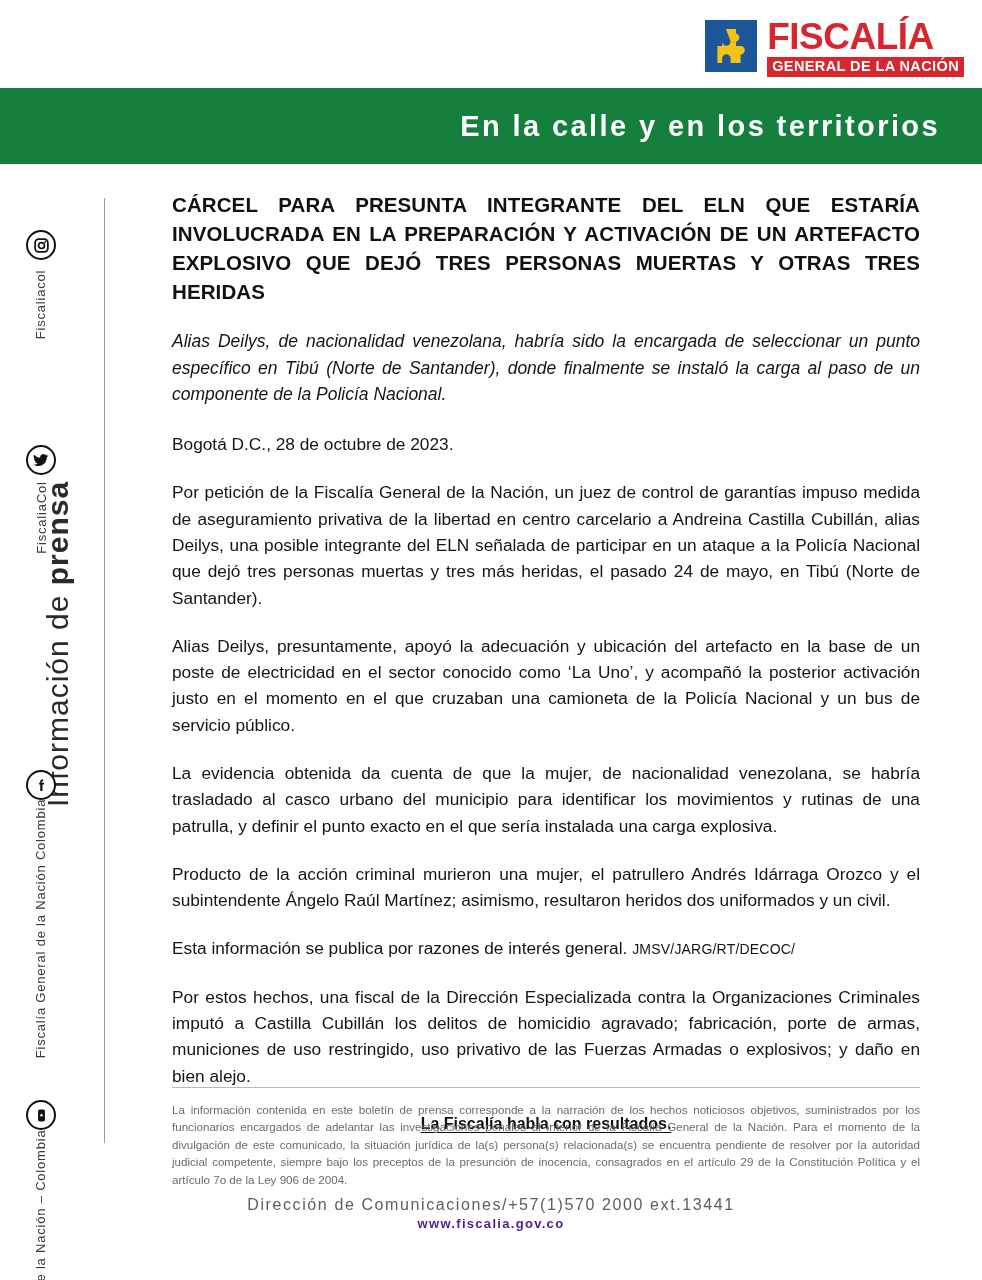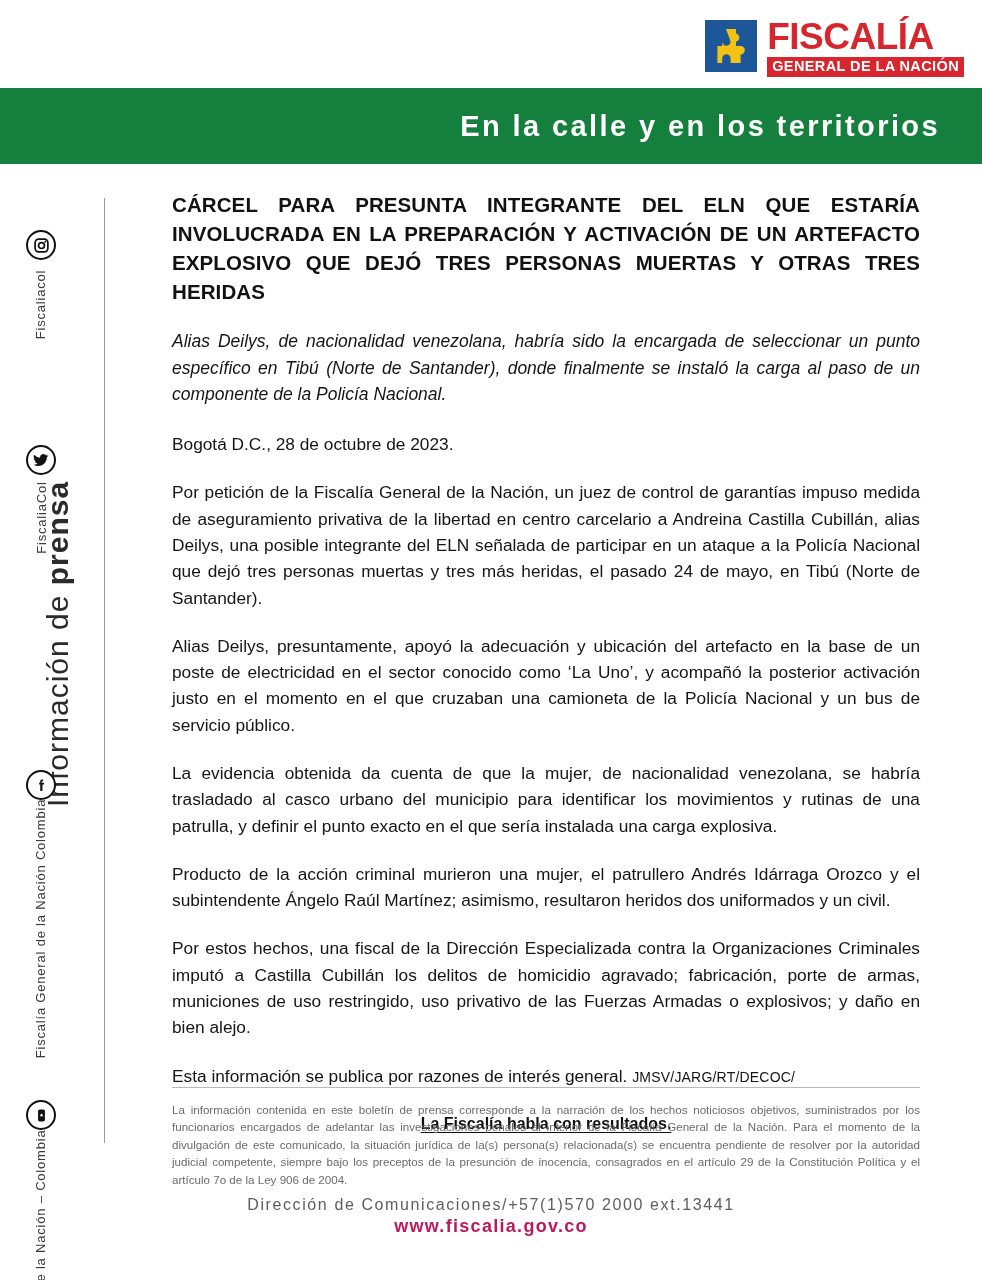--- a/index.html
+++ b/index.html
@@ -215,24 +215,24 @@
     top: 1196px;
     width: 982px;
     text-align: center;
   }
   .contact-line1 {
     font-size: 16px;
     letter-spacing: 1.6px;
     color: #5d5d5d;
   }
   .contact-line2 {
-    font-size: 18px;
+    font-size: 13px;
     font-weight: bold;
     letter-spacing: 1.3px;
-    color: #be185d;
+    color: #4c1d95;
     margin-top: 2px;
   }
 </style>
 </head>
 <body>
 
 <div class="topbar">
   <div class="logo-block">
     <span class="logo-mark">
       <svg width="52" height="52" viewBox="0 0 52 52" aria-hidden="true">
@@ -311,27 +311,27 @@
   <h1 class="headline">CÁRCEL PARA PRESUNTA INTEGRANTE DEL ELN QUE ESTARÍA INVOLUCRADA EN LA PREPARACIÓN Y ACTIVACIÓN DE UN ARTEFACTO EXPLOSIVO QUE DEJÓ TRES PERSONAS MUERTAS Y OTRAS TRES HERIDAS</h1>
 
   <p class="kicker">Alias Deilys, de nacionalidad venezolana, habría sido la encargada de seleccionar un punto específico en Tibú (Norte de Santander), donde finalmente se instaló la carga al paso de un componente de la Policía Nacional.</p>
 
   <p class="para nojust">Bogotá D.C., 28 de octubre de 2023.</p>
 
   <p class="para">Por petición de la Fiscalía General de la Nación, un juez de control de garantías impuso medida de aseguramiento privativa de la libertad en centro carcelario a Andreina Castilla Cubillán, alias Deilys, una posible integrante del ELN señalada de participar en un ataque a la Policía Nacional que dejó tres personas muertas y tres más heridas, el pasado 24 de mayo, en Tibú (Norte de Santander).</p>
   <p class="para">Alias Deilys, presuntamente, apoyó la adecuación y ubicación del artefacto en la base de un poste de electricidad en el sector conocido como ‘La Uno’, y acompañó la posterior activación justo en el momento en el que cruzaban una camioneta de la Policía Nacional y un bus de servicio público.</p>
   <p class="para">La evidencia obtenida da cuenta de que la mujer, de nacionalidad venezolana, se habría trasladado al casco urbano del municipio para identificar los movimientos y rutinas de una patrulla, y definir el punto exacto en el que sería instalada una carga explosiva.</p>
   <p class="para">Producto de la acción criminal murieron una mujer, el patrullero Andrés Idárraga Orozco y el subintendente Ángelo Raúl Martínez; asimismo, resultaron heridos dos uniformados y un civil.</p>
-  <p class="para">Por estos hechos, una fiscal de la Dirección Especializada contra la Organizaciones Criminales imputó a Castilla Cubillán los delitos de homicidio agravado; fabricación, porte de armas, municiones de uso restringido, uso privativo de las Fuerzas Armadas o explosivos; y daño en bien alejo.</p>
-
   <p class="para nojust">
     <span>Esta información se publica por razones de interés general.</span>
     <span class="ref">JMSV/JARG/RT/DECOC/</span>
   </p>
 
+  <p class="para">Por estos hechos, una fiscal de la Dirección Especializada contra la Organizaciones Criminales imputó a Castilla Cubillán los delitos de homicidio agravado; fabricación, porte de armas, municiones de uso restringido, uso privativo de las Fuerzas Armadas o explosivos; y daño en bien alejo.</p>
+
   <p class="tagline">La Fiscalía habla con resultados.</p>
 </div>
 
 <div class="footer-rule"></div>
 
 <div class="disclaimer">La información contenida en este boletín de prensa corresponde a la narración de los hechos noticiosos objetivos, suministrados por los funcionarios encargados de adelantar las investigaciones penales al interior de la Fiscalía General de la Nación. Para el momento de la divulgación de este comunicado, la situación jurídica de la(s) persona(s) relacionada(s) se encuentra pendiente de resolver por la autoridad judicial competente, siempre bajo los preceptos de la presunción de inocencia, consagrados en el artículo 29 de la Constitución Política y el artículo 7o de la Ley 906 de 2004.</div>
 
 <div class="contact">
   <div class="contact-line1">Dirección de Comunicaciones/+57(1)570 2000 ext.13441</div>
   <div class="contact-line2">www.fiscalia.gov.co</div>

